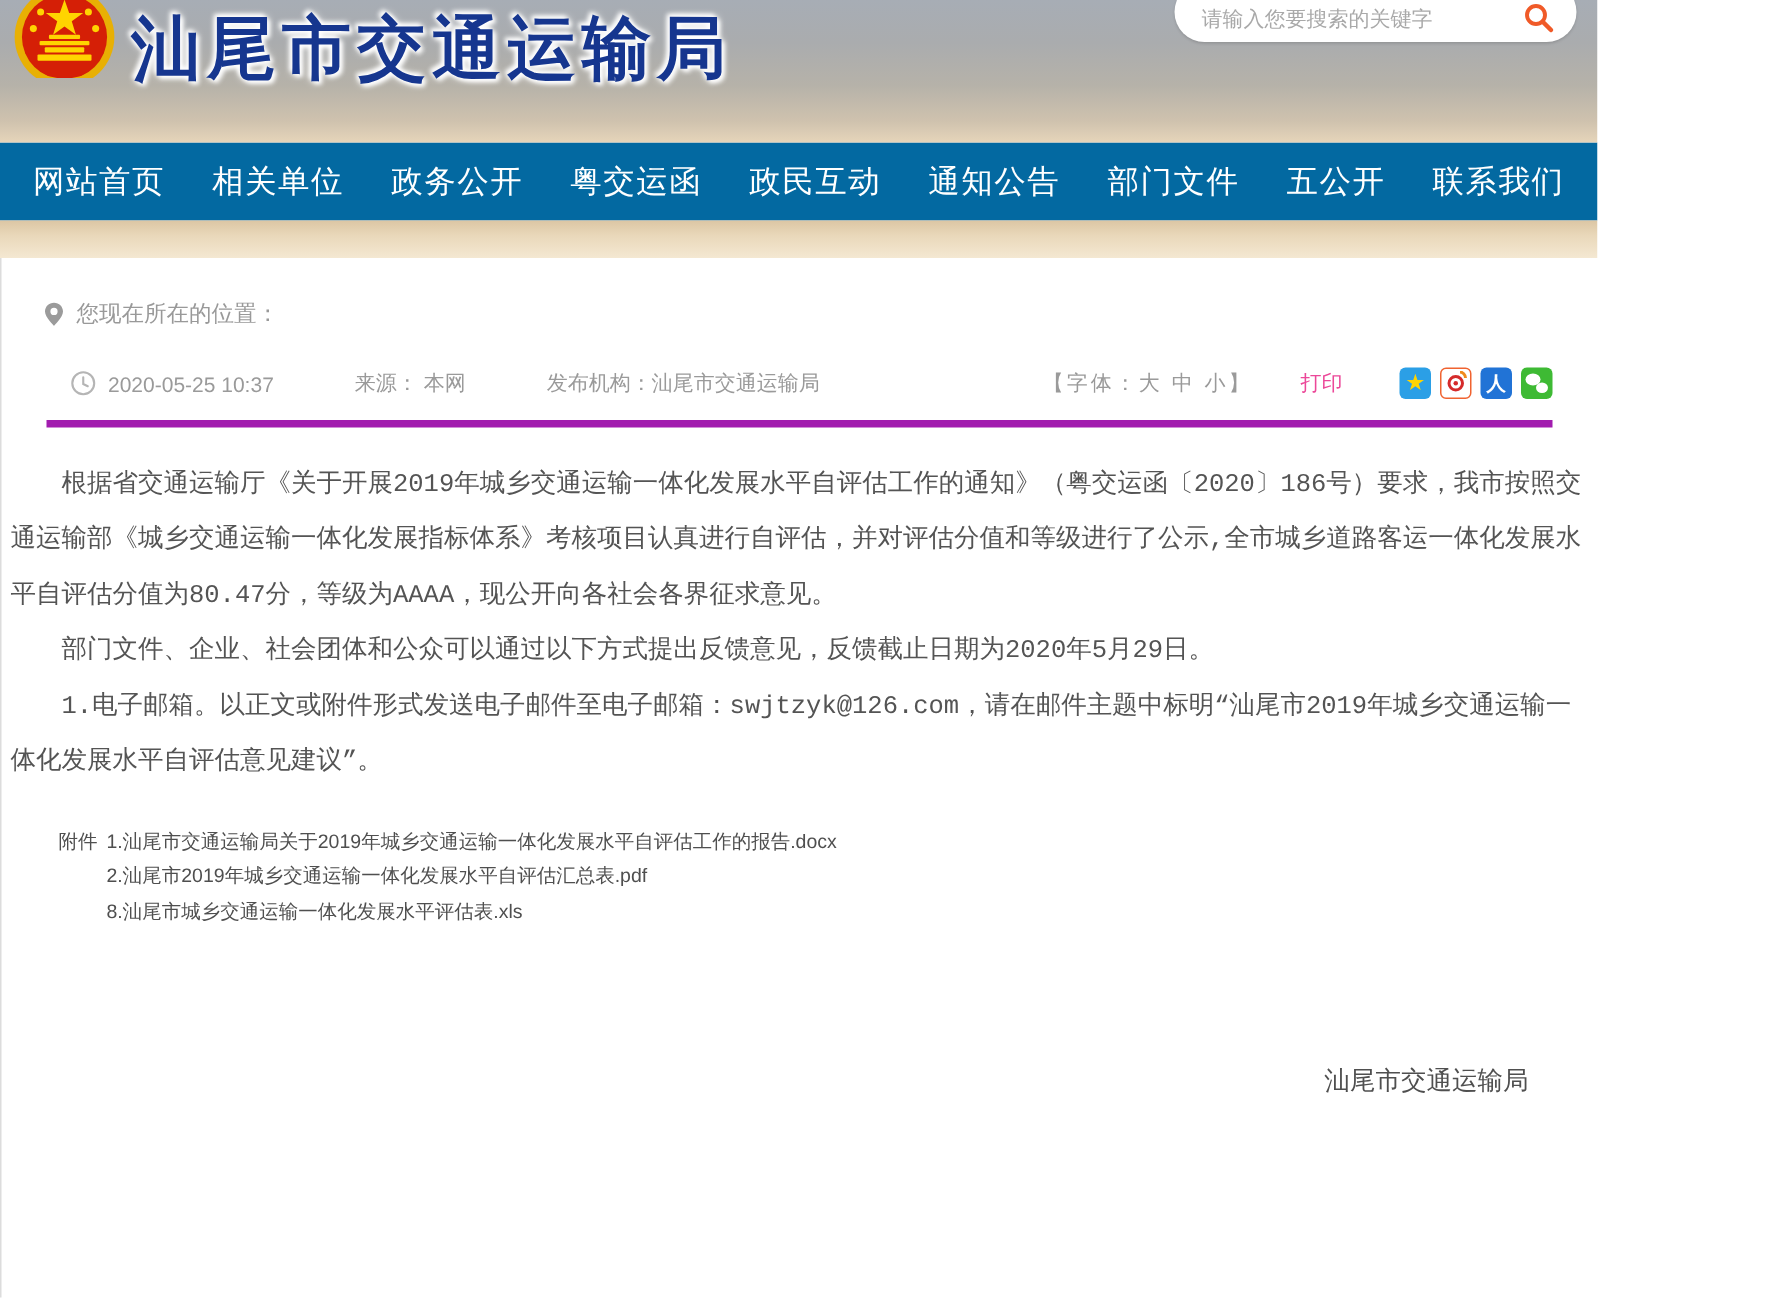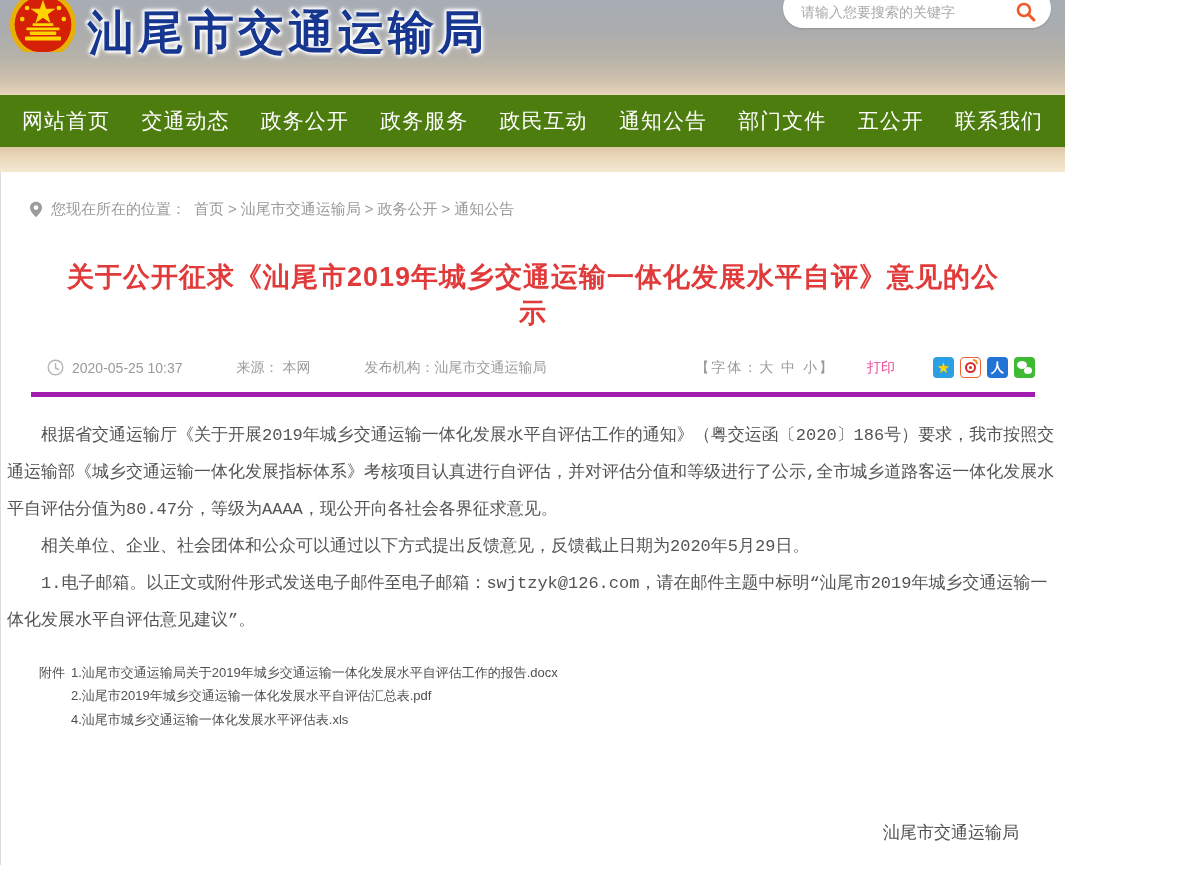--- a/index.html
+++ b/index.html
@@ -25,21 +25,21 @@
   }
   .search-input {
     flex:1; border:none; outline:none; font-size:14px; color:#555; background:transparent;
     font-family:"Liberation Sans","DejaVu Sans",sans-serif; height:22px;
   }
   .search-input::placeholder { color:#a9a9a9; }
   .search-btn { border:none; background:none; cursor:pointer; width:22px; height:22px; padding:0; }
 
   
   .nav {
-    height:52px; background:#4d7c0f; display:flex; align-items:center;
+    height:52px; background:#0369a1; display:flex; align-items:center;
     justify-content:space-between; padding:0 22px;
   }
   .nav a { color:#fff; font-size:21px; text-decoration:none; letter-spacing:1px; white-space:nowrap; }
   .sky-strip {
     height:25px;
     background:linear-gradient(180deg,#dcc6a4 0%,#e9d8ba 40%,#f4e8d2 100%);
   }
 
   
   .content { background:#fff; border-left:1px solid #dcdcdc; min-height:693px; }
@@ -125,42 +125,40 @@
         <svg width="22" height="22" viewBox="0 0 22 22">
           <circle cx="9" cy="9" r="6" fill="none" stroke="#f05a28" stroke-width="2.6"></circle>
           <line x1="13.5" y1="13.5" x2="19" y2="19" stroke="#f05a28" stroke-width="3" stroke-linecap="round"></line>
         </svg>
       </button>
     </div>
   </div>
 
   <div class="nav">
       <a href="#">网站首页</a>
-      <a href="#">交通动态</a>
+      <a href="#">相关单位</a>
       <a href="#">政务公开</a>
-      <a href="#">政务服务</a>
+      <a href="#">粤交运函</a>
       <a href="#">政民互动</a>
       <a href="#">通知公告</a>
       <a href="#">部门文件</a>
       <a href="#">五公开</a>
       <a href="#">联系我们</a>
     </div>
   <div class="sky-strip"></div>
 
   <div class="content">
 
     <div class="breadcrumb">
       <svg width="14" height="17" viewBox="0 0 14 17">
         <path d="M7 0.8 C3.6 0.8 1 3.4 1 6.7 C1 10.6 7 16.2 7 16.2 C7 16.2 13 10.6 13 6.7 C13 3.4 10.4 0.8 7 0.8 Z M7 9 A2.4 2.4 0 1 1 7 4.2 A2.4 2.4 0 0 1 7 9 Z" fill="#9b9b9b"></path>
       </svg>
       <span>您现在所在的位置：</span>
-      <span id="crumb-links"><a href="#">首页</a><span class="sep">&gt;</span><a href="#">汕尾市交通运输局</a><span class="sep">&gt;</span><a href="#">政务公开</a><span class="sep">&gt;</span><a href="#">通知公告</a></span>
-    </div>
-
-    <h1 class="article-title">关于公开征求《汕尾市2019年城乡交通运输一体化发展水平自评》意见的公示</h1>
+    </div>
+
 
     <div class="meta-row">
       <div class="meta-left">
         <svg width="17" height="17" viewBox="0 0 17 17">
           <circle cx="8.5" cy="8.5" r="7.3" fill="none" stroke="#b5b5b5" stroke-width="1.4"></circle>
           <polyline points="8.5,4.5 8.5,9 11.5,10.5" fill="none" stroke="#b5b5b5" stroke-width="1.4" stroke-linecap="round"></polyline>
         </svg>
         <span class="meta-item">2020-05-25 10:37</span>
         <span class="meta-item"><span>来源：</span>&nbsp;<span>本网</span></span>
         <span class="meta-item"><span>发布机构：</span><span>汕尾市交通运输局</span></span>
@@ -178,31 +176,31 @@
             <span class="share-icon si-wechat">
               <span class="b1"></span>
               <span class="b2"></span>
             </span>
           </span>
       </div>
     </div>
 
     <div class="article-body" id="article-body">
         <p>根据省交通运输厅《关于开展2019年城乡交通运输一体化发展水平自评估工作的通知》（粤交运函〔2020〕186号）要求，我市按照交通运输部《城乡交通运输一体化发展指标体系》考核项目认真进行自评估，并对评估分值和等级进行了公示,全市城乡道路客运一体化发展水平自评估分值为80.47分，等级为AAAA，现公开向各社会各界征求意见。</p>
-        <p>相关单位、企业、社会团体和公众可以通过以下方式提出反馈意见，反馈截止日期为2020年5月29日。</p>
+        <p>部门文件、企业、社会团体和公众可以通过以下方式提出反馈意见，反馈截止日期为2020年5月29日。</p>
         <p>1.电子邮箱。以正文或附件形式发送电子邮件至电子邮箱：swjtzyk@126.com，请在邮件主题中标明“汕尾市2019年城乡交通运输一体化发展水平自评估意见建议”。</p>
       </div>
 
     <div class="attachments">
       <div class="att-row">
         <span class="att-label">附件</span>
         <div class="att-list" id="att-list">
             <div>1.汕尾市交通运输局关于2019年城乡交通运输一体化发展水平自评估工作的报告.docx</div>
             <div>2.汕尾市2019年城乡交通运输一体化发展水平自评估汇总表.pdf</div>
-            <div>4.汕尾市城乡交通运输一体化发展水平评估表.xls</div>
+            <div>8.汕尾市城乡交通运输一体化发展水平评估表.xls</div>
           </div>
       </div>
     </div>
 
     <div class="signature">
       <div>汕尾市交通运输局</div>
 
     </div>
 
   </div>

